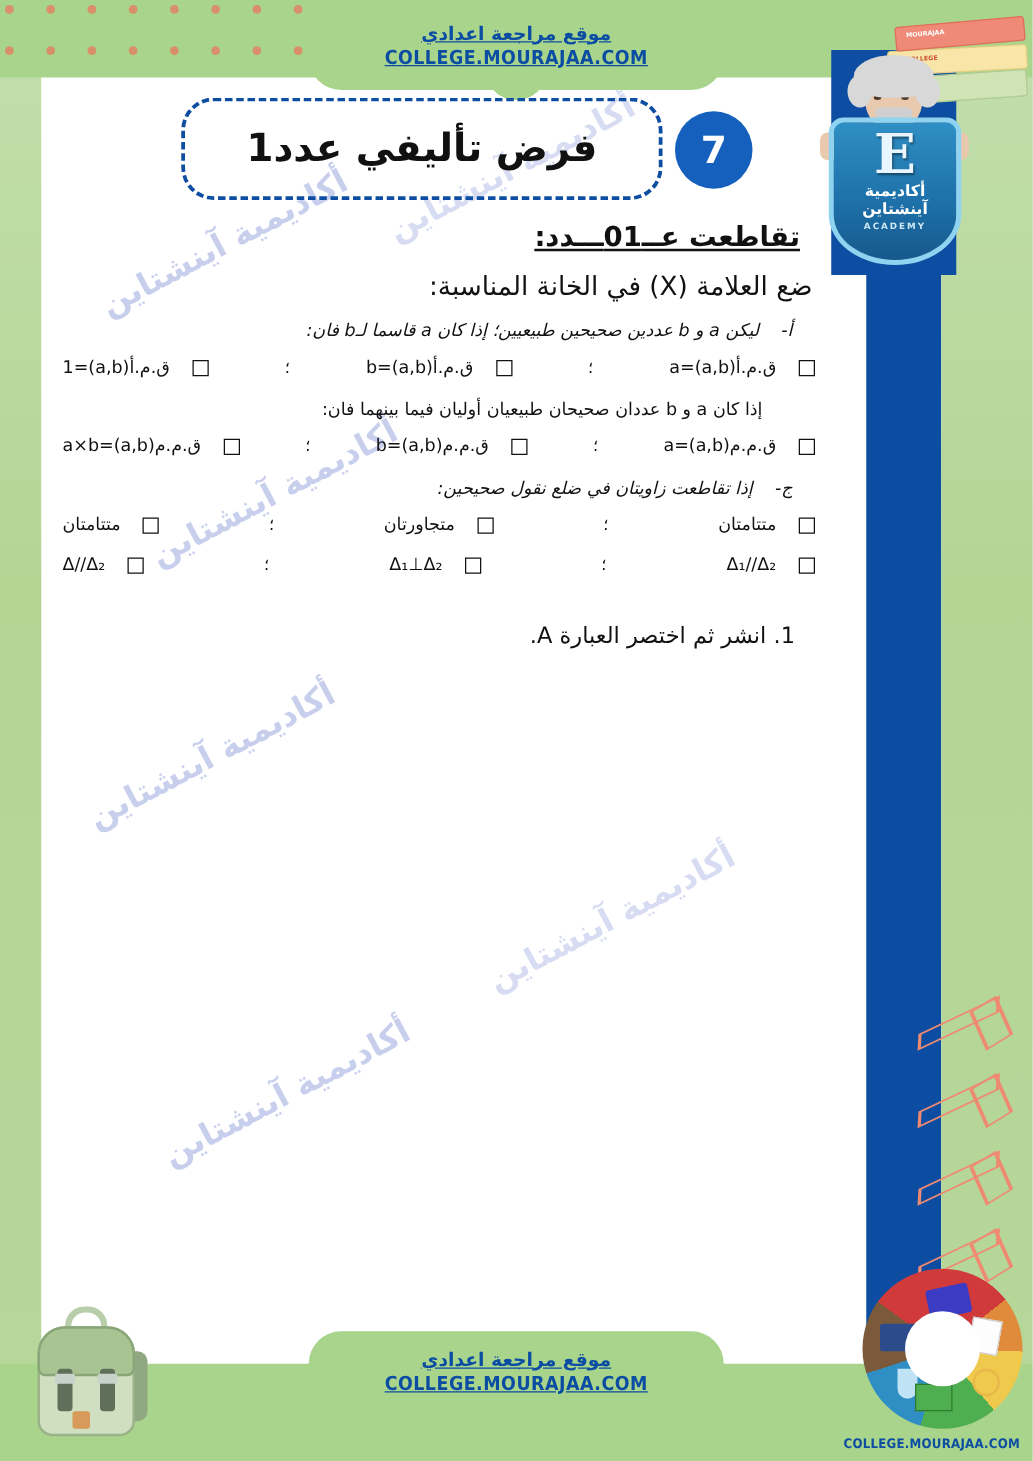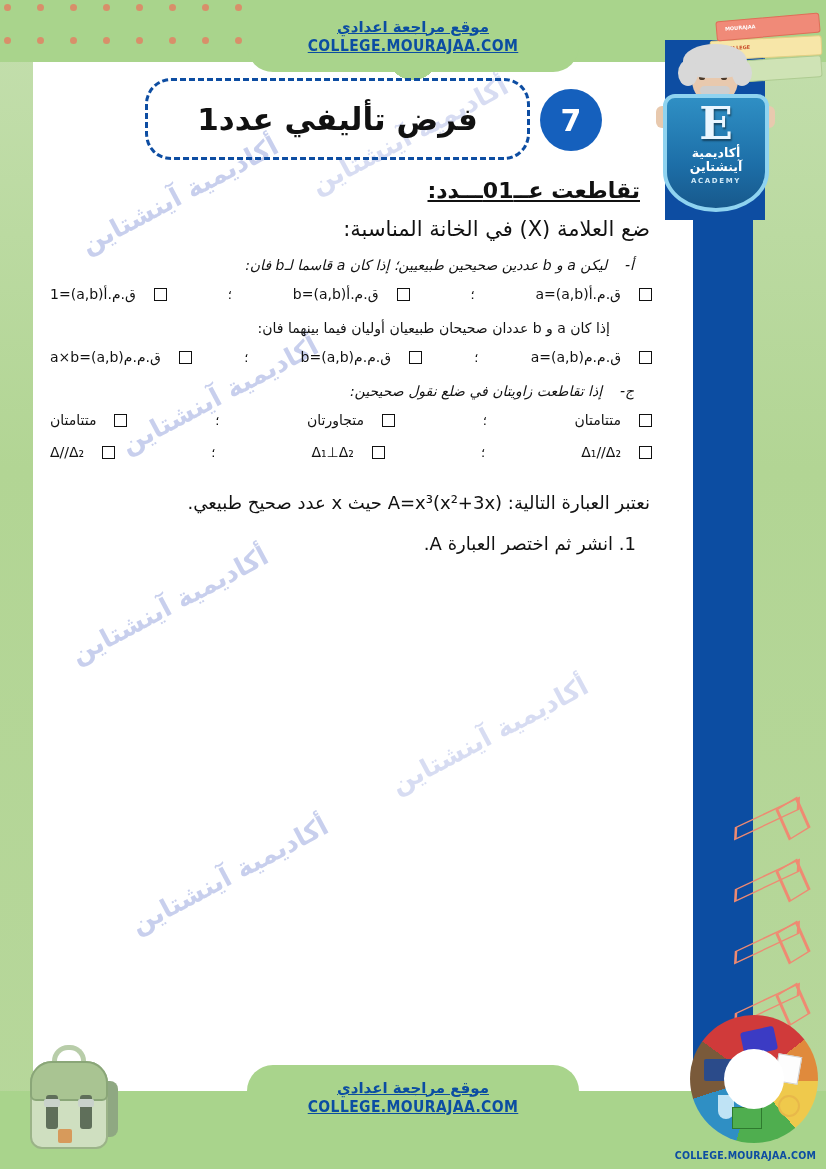--- a/index.html
+++ b/index.html
@@ -378,21 +378,20 @@
     </span>
     <span class="sep">؛</span>
     <span class="opt">
       <span class="cbox"></span>
       <span>Δ//Δ₂</span>
     </span>
   </div>
 
   <div class="spacer-m"></div>
 
-  <div class="instr" style="font-size:18px;">نعتبر العبارة التالية: A=x³(x²+3x) حيث x عدد صحيح طبيعي.</div>
   <div class="spacer-s"></div>
   <div class="num-item">1. انشر ثم اختصر العبارة A.</div>
 </div>
 
 <div class="chevrons">
   <div class="chev" style="left:0;  top:0;"></div>
   <div class="chev" style="left:0;  top:62px;"></div>
   <div class="chev" style="left:0;  top:124px;"></div>
   <div class="chev" style="left:0;  top:186px;"></div>
 </div>

